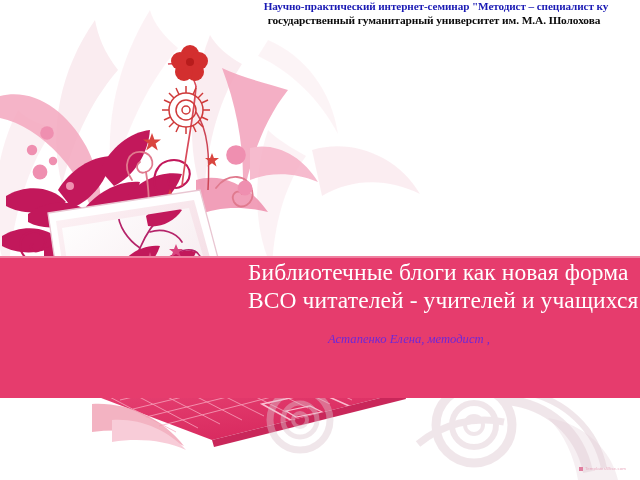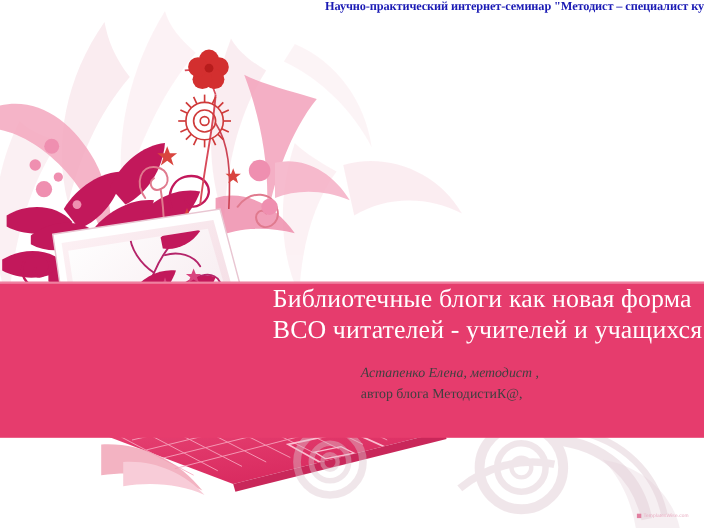--- a/index.html
+++ b/index.html
@@ -33,21 +33,21 @@
     text-align: center;
     line-height: 1.12;
     z-index: 30;
   }
   .header-line-1 {
     font-family: "Liberation Serif", serif;
     font-weight: bold;
     font-size: 11.2px;
     color: #1a1ab4;
     white-space: nowrap;
-    text-align: right;
+    text-align: center;
     margin-left: 4px;
     letter-spacing: -0.1px;
   }
   .header-line-2,
   .header-line-3 {
     font-family: "Liberation Serif", serif;
     font-weight: bold;
     font-size: 11.4px;
     color: #0a0a0a;
     white-space: nowrap;
@@ -90,21 +90,21 @@
 
   
   .author-block {
     position: absolute;
     left: 328px;
     top: 330px;
     width: 300px;
     z-index: 24;
     font-family: "Liberation Serif", serif;
     font-size: 12.6px;
-    color: #404040;
+    color: #6d28d9;
     line-height: 1.48;
   }
   .author-name { font-style: italic; }
 
   
   .watermark {
     position: absolute;
     right: 14px;
     bottom: 9px;
     z-index: 40;
@@ -355,27 +355,27 @@
       </g>
     </g>
   </svg>
 
   <div class="title-band">
     <div class="title-band-hilite"></div>
   </div>
 
   <div class="header-block">
     <div class="header-line-1">Научно-практический интернет-семинар "Методист – специалист ку</div>
+    <div class="header-line-3">государственный гуманитарный университет им. М.А. Шолохова</div>
   </div>
 
   <div class="title-text">Библиотечные блоги как новая форма ВСО читателей - учителей и учащихся</div>
 
   <div class="author-block">
     <div class="author-name">Астапенко Елена, методист ,</div>
-    <div>автор блога МетодистиК@,</div>
   </div>
 
   <div class="watermark">
     <span class="watermark-mark"></span>
     <span>TemplatesWise.com</span>
   </div>
 
 </div>
 
 </body></html>

